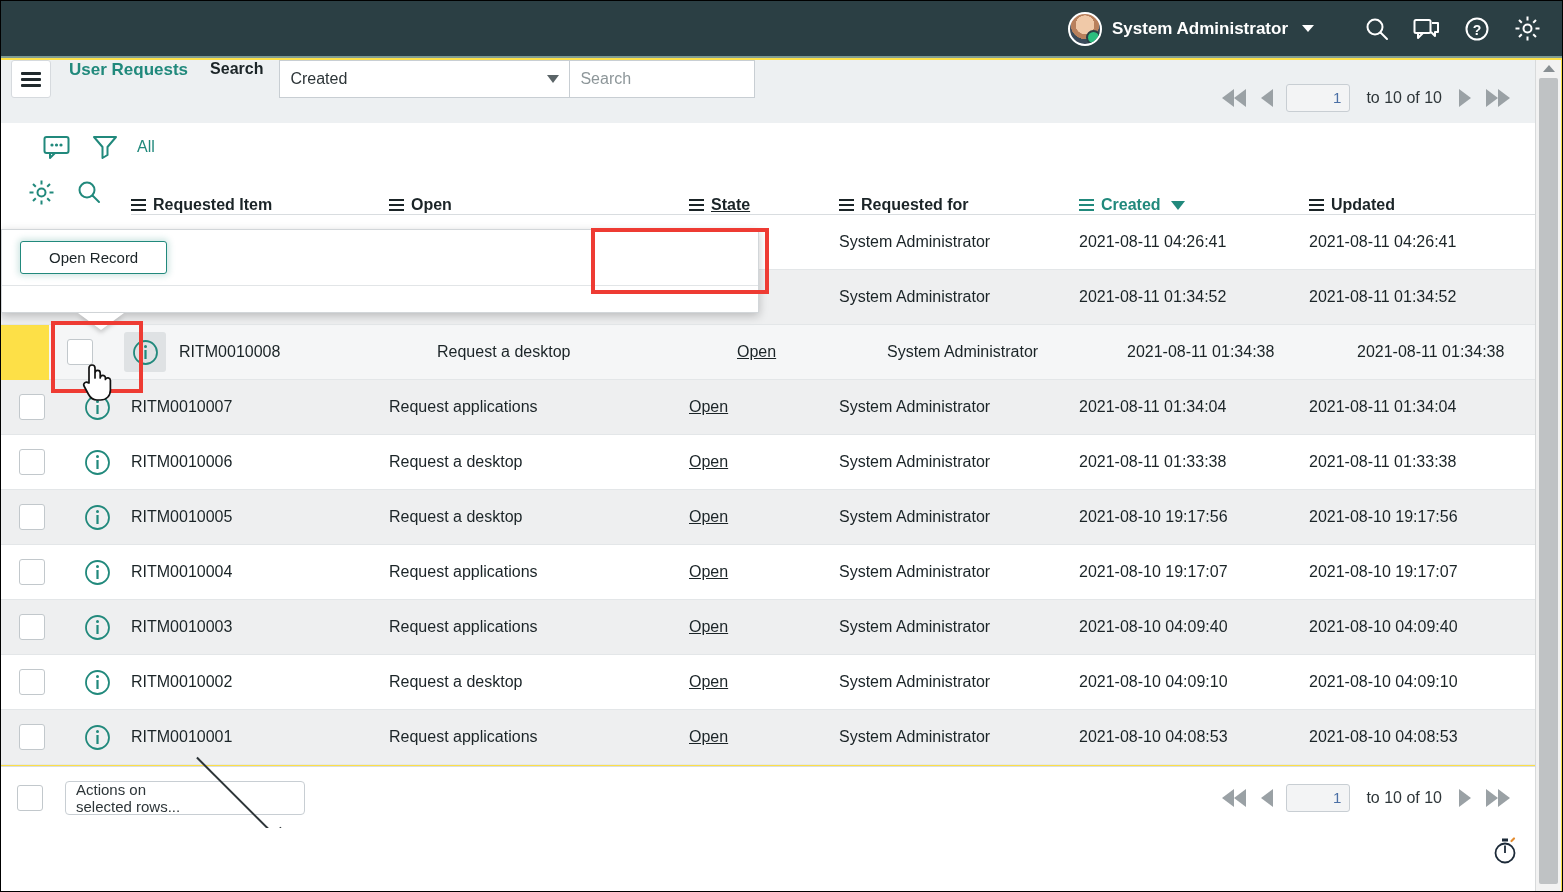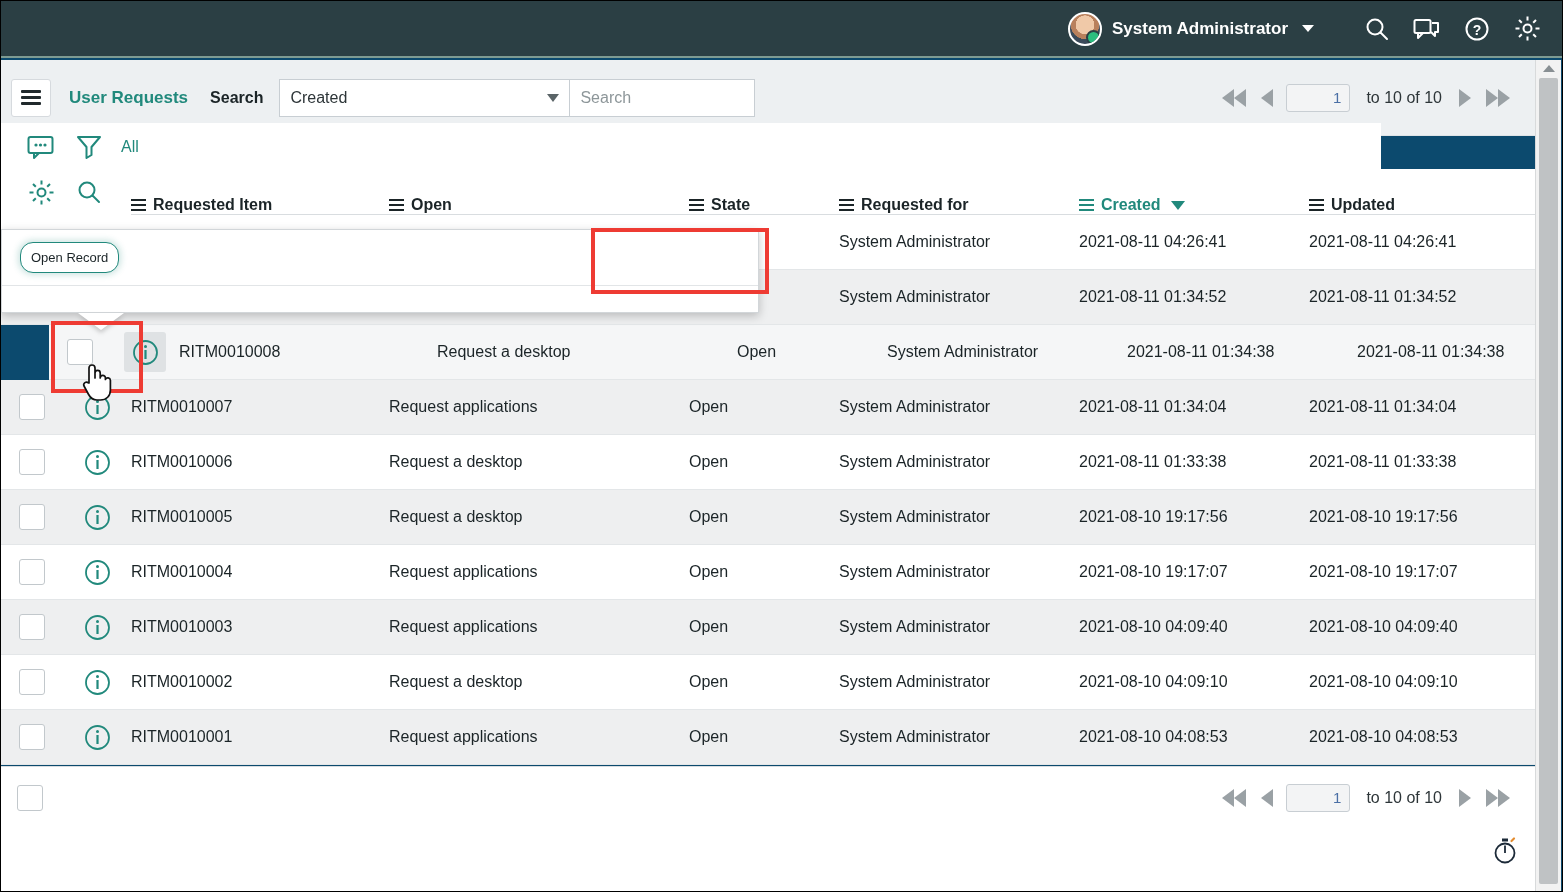--- a/index.html
+++ b/index.html
@@ -8,21 +8,21 @@
     width: 1563px; height: 892px;
     font-family: "Liberation Sans", sans-serif;
     background: #fff;
     overflow: hidden;
   }
   #app {
     position: relative;
     width: 1563px; height: 892px;
     border: 1px solid #000;
     overflow: hidden;
-    background: #0c4a6e;
+    background: #fde047;
   }
 
   
   .banner {
     position: absolute; top: 0; left: 0;
     width: 1561px; height: 57px;
     background: #2b3f44;
     display: flex; align-items: center; justify-content: flex-end;
     padding-right: 18px;
     border-bottom: 2px solid #7e9b92;
@@ -47,21 +47,21 @@
     width: 34px; height: 34px; margin-left: 16px;
     display: flex; align-items: center; justify-content: center;
   }
   .banner-icon svg { display: block; }
 
   
   .topbar {
     position: absolute; top: 59px; left: 0;
     width: 1535px; height: 76px;
     background: #edf0f2;
-    display: flex; align-items: center; padding-left: 10px;
+    display: flex; padding-left: 10px;
     border-bottom: 1px solid #dfe3e6;
   }
   .hamburger-btn {
     width: 40px; height: 38px; background: #fff;
     border: 1px solid #d6dade; border-radius: 3px;
     display: flex; align-items: center; justify-content: center; cursor: pointer;
   }
   .hb-lines { width: 20px; }
   .hb-lines div { height: 3px; background: #20292c; margin: 3px 0; border-radius: 1px; }
   .crumb-title {
@@ -101,22 +101,22 @@
   .pg-input {
     width: 64px; height: 28px; border: 1px solid #c8ced3; border-radius: 3px;
     background: #f3f4f5; text-align: right; padding-right: 8px;
     font-size: 15px; color: #4a6fa5; font-family: inherit; margin: 0 6px;
   }
   .pg-text { font-size: 16px; color: #2d3538; white-space: nowrap; margin: 0 10px; }
 
   
   .toolstrip {
     position: absolute; top: 122px; left: 0;
-    width: 1380px; height: 48px; background: #fff;
-    display: flex; align-items: center; padding-left: 16px; gap: 0;
+    width: 1535px; height: 48px; background: #fff;
+    display: flex; align-items: center; padding-left: 32px; gap: 0;
   }
   .ts-icon { width: 48px; height: 40px; display: flex; align-items: center; justify-content: center; cursor: pointer; }
   .ts-all { color: #21897c; font-size: 16px; margin-left: 8px; cursor: pointer; }
   .toolstrip2 {
     position: absolute; top: 168px; left: 0;
     width: 1535px; height: 46px; background: #fff;
     display: flex; align-items: center; padding-left: 16px;
   }
 
   
@@ -145,42 +145,42 @@
   .cbx {
     width: 26px; height: 26px; border: 1px solid #c2c8cc;
     border-radius: 3px; background: #fff; cursor: pointer;
   }
   .cell-info { width: 68px; display: flex; align-items: center; justify-content: center; flex: none; }
   .info-ico { width: 27px; height: 27px; cursor: pointer; }
   .info-wrap { width: 42px; height: 40px; display:flex; align-items:center; justify-content:center; border-radius: 3px; }
   .info-wrap.hover { background: #dfe2e4; }
   .c-item   { width: 258px; flex: none; font-size: 16px; color: #1b2427; }
   .c-desc   { width: 300px; flex: none; font-size: 16px; color: #1b2427; }
-  .c-state  { width: 150px; flex: none; font-size: 16px; color: #1b2427; }
+  .c-state  { width: 150px; flex: none; font-size: 16px; color: #1b2427; text-decoration: underline; }
   .c-for    { width: 240px; flex: none; font-size: 16px; color: #1b2427; }
   .c-created{ width: 230px; flex: none; font-size: 16px; color: #1b2427; }
   .c-updated{ width: 230px; flex: none; font-size: 16px; color: #1b2427; }
 
   
   .popup {
     position: absolute; top: 228px; left: 0;
     width: 758px; height: 84px;
     background: #fff; border: 1px solid #d2d6d9;
     box-shadow: 0 3px 9px rgba(0,0,0,.22);
     z-index: 40;
   }
   .popup-head {
     height: 56px; display: flex; align-items: center;
     padding: 0 14px 0 18px; border-bottom: 1px solid #e2e5e7;
   }
   .popup-title { flex: 1; font-size: 21px; color: #1b2427; }
   .open-record-btn {
     border: 1px solid #21897c; background: #fff; color: #1b2427;
-    font-size: 13px; font-family: inherit; padding: 7px 10px;
-    border-radius: 13px; cursor: pointer;
+    font-size: 15px; font-family: inherit; padding: 7px 28px;
+    border-radius: 3px; cursor: pointer;
     box-shadow: 0 0 6px 2px rgba(33,137,124,.22);
   }
   .popup-tail {
     position: absolute; left: 77px; top: 312px;
     width: 0; height: 0;
     border-left: 23px solid transparent; border-right: 23px solid transparent;
     border-top: 17px solid #fff;
     filter: drop-shadow(0 3px 2px rgba(0,0,0,.18));
     z-index: 41;
   }
@@ -625,20 +625,24 @@
 
   <div class="popup">
     <div class="popup-head">
       <button class="open-record-btn">Open Record</button>
     </div>
   </div>
   <div class="popup-tail"></div>
 
   <div class="footer">
     <div class="cbx"></div>
+    <div class="actions-sel">
+      <span>Actions on selected rows...</span>
+      <span class="chev"></span>
+    </div>
 
     <div class="pager-bot">
       <div class="pg-btn wide">
         <div class="tri-l"></div>
           <div class="tri-l"></div>
       </div>
       <div class="pg-btn">
           <div class="tri-l"></div>
         </div>
       <input class="pg-input" type="text" value="1" style="">

